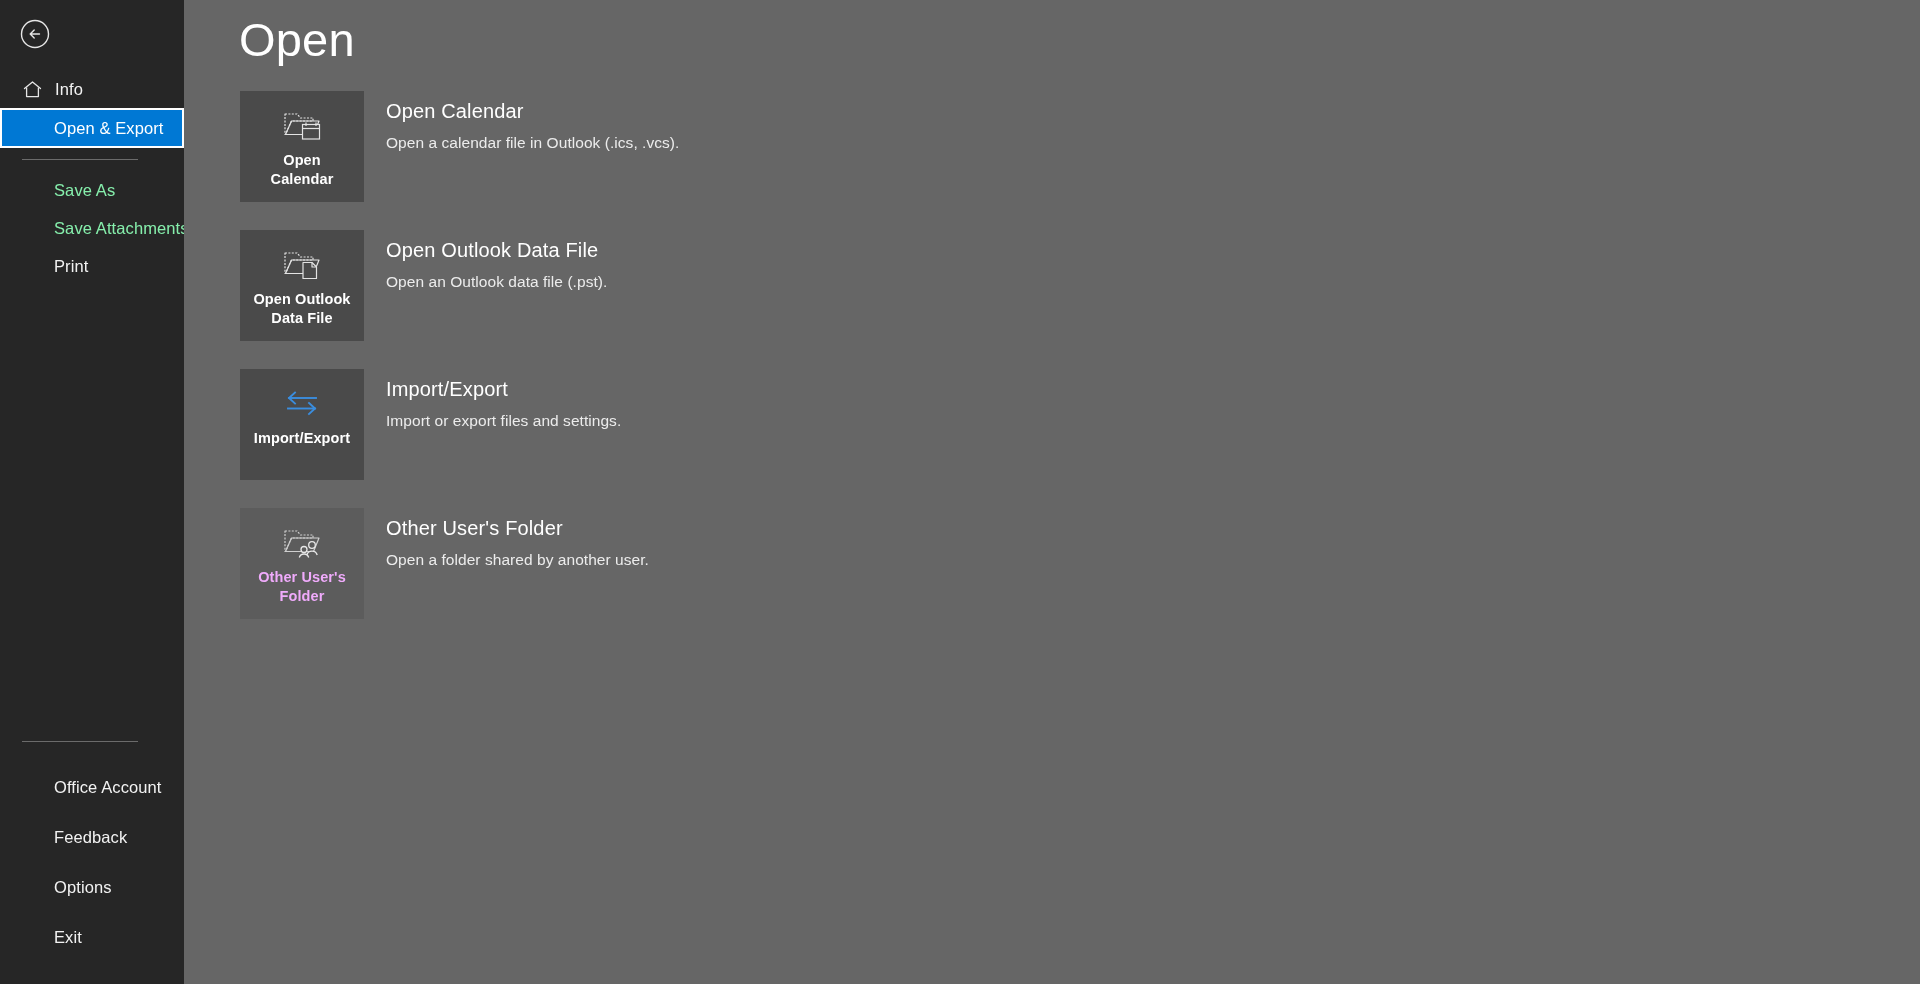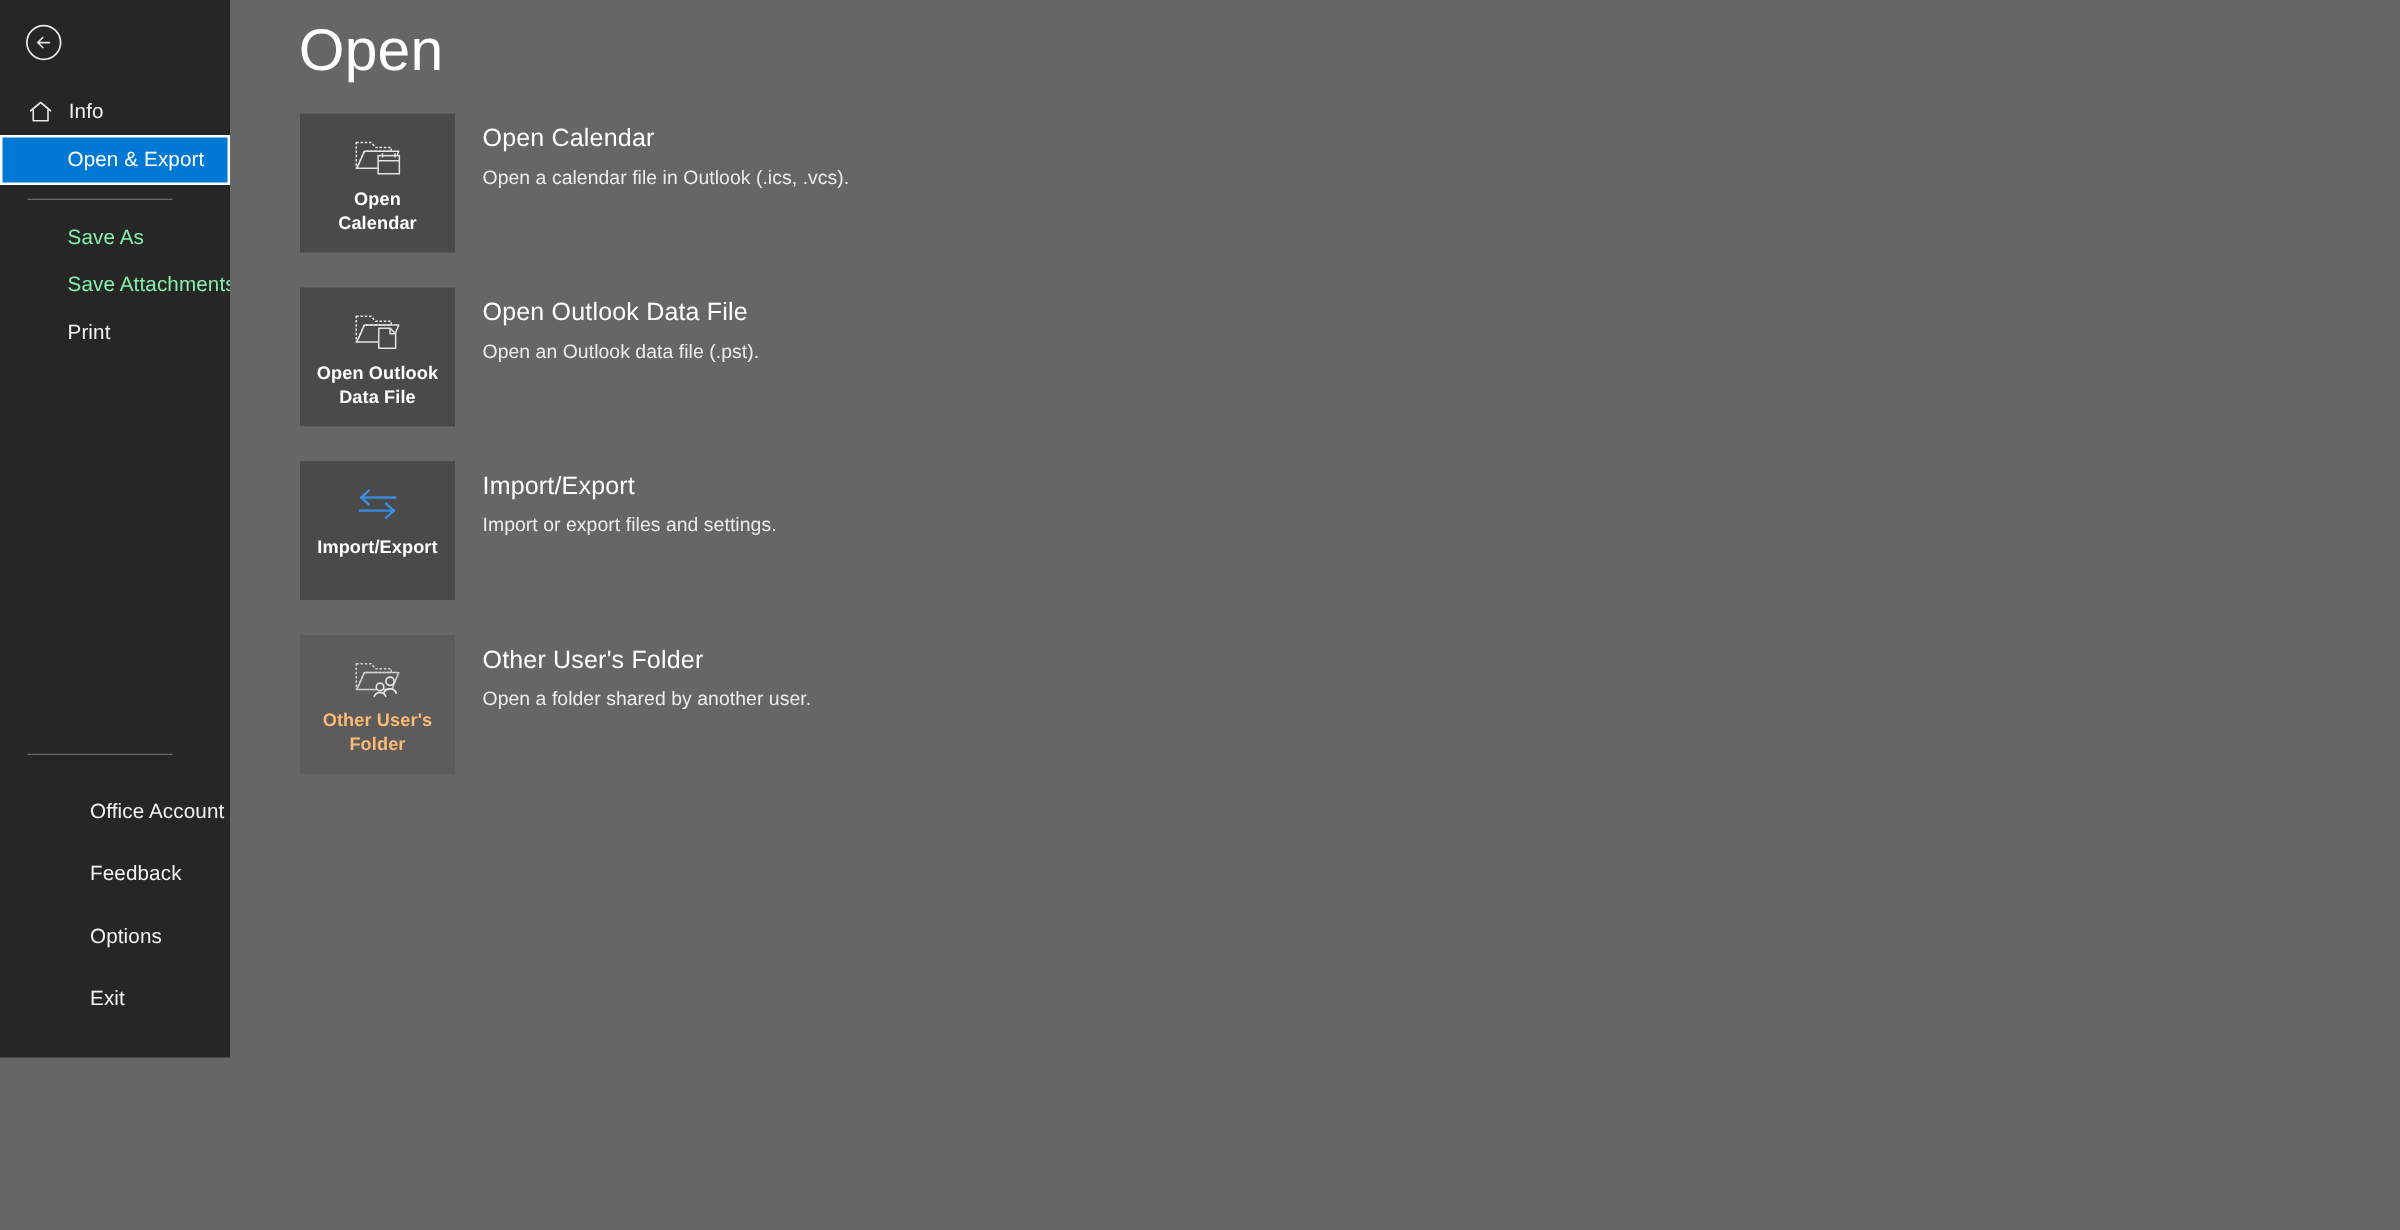--- a/index.html
+++ b/index.html
@@ -17,21 +17,21 @@
   .app {
     position: relative;
     width: 1920px;
     height: 984px;
     display: flex;
   }
 
   
   .sidebar {
     width: 184px;
-    height: 846px;
+    height: 984px;
     background: #262626;
     flex: 0 0 184px;
     position: relative;
     box-sizing: border-box;
   }
   .back-btn {
     position: absolute;
     left: 19px;
     top: 18px;
     width: 32px;
@@ -93,21 +93,21 @@
     position: absolute;
     bottom: 22px;
     left: 0;
     width: 184px;
   }
   .nav-bottom .nav-sep {
     margin: 0 46px 20px 22px;
   }
   .nav-bottom .nav-item {
     height: 50px;
-    padding-left: 72px;
+    padding-left: 54px;
     text-align: right;
   }
 
   
   .main {
     flex: 1 1 auto;
     position: relative;
     background: #666666;
     height: 716px;
     overflow: hidden;
@@ -161,21 +161,21 @@
   .tile .tile-icon svg { display: block; }
   .tile .tile-label {
     color: #ffffff;
     font-size: 14.5px;
     font-weight: bold;
     text-align: center;
     line-height: 19px;
     padding: 0 6px;
     letter-spacing: 0.1px;
   }
-  .tile.disabled .tile-label { color: #fdba74; }
+  .tile.disabled .tile-label { color: #f0abfc; }
 
   .tile-text {
     margin-left: 22px;
     padding-top: 5px;
   }
   .tile-heading {
     color: #ffffff;
     font-size: 20px;
     font-weight: 300;
     line-height: 30px;

